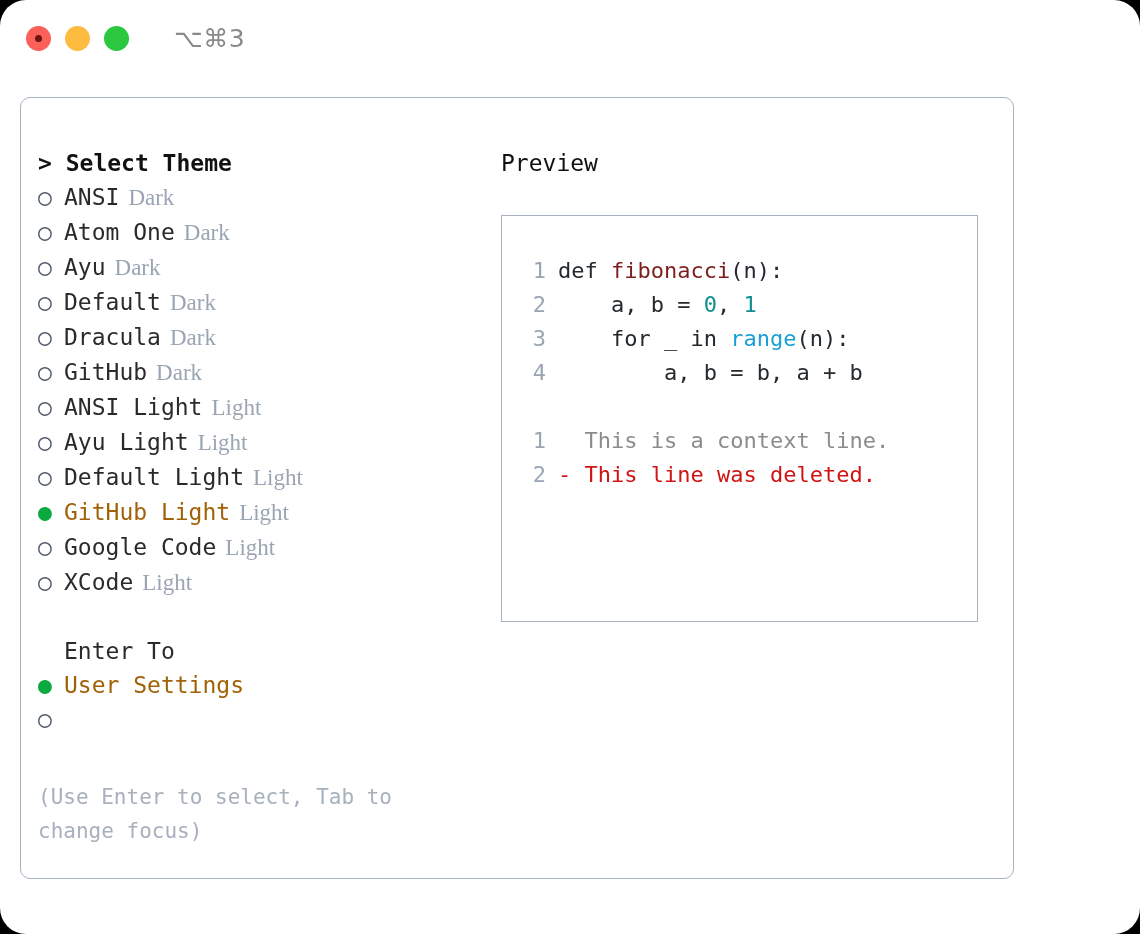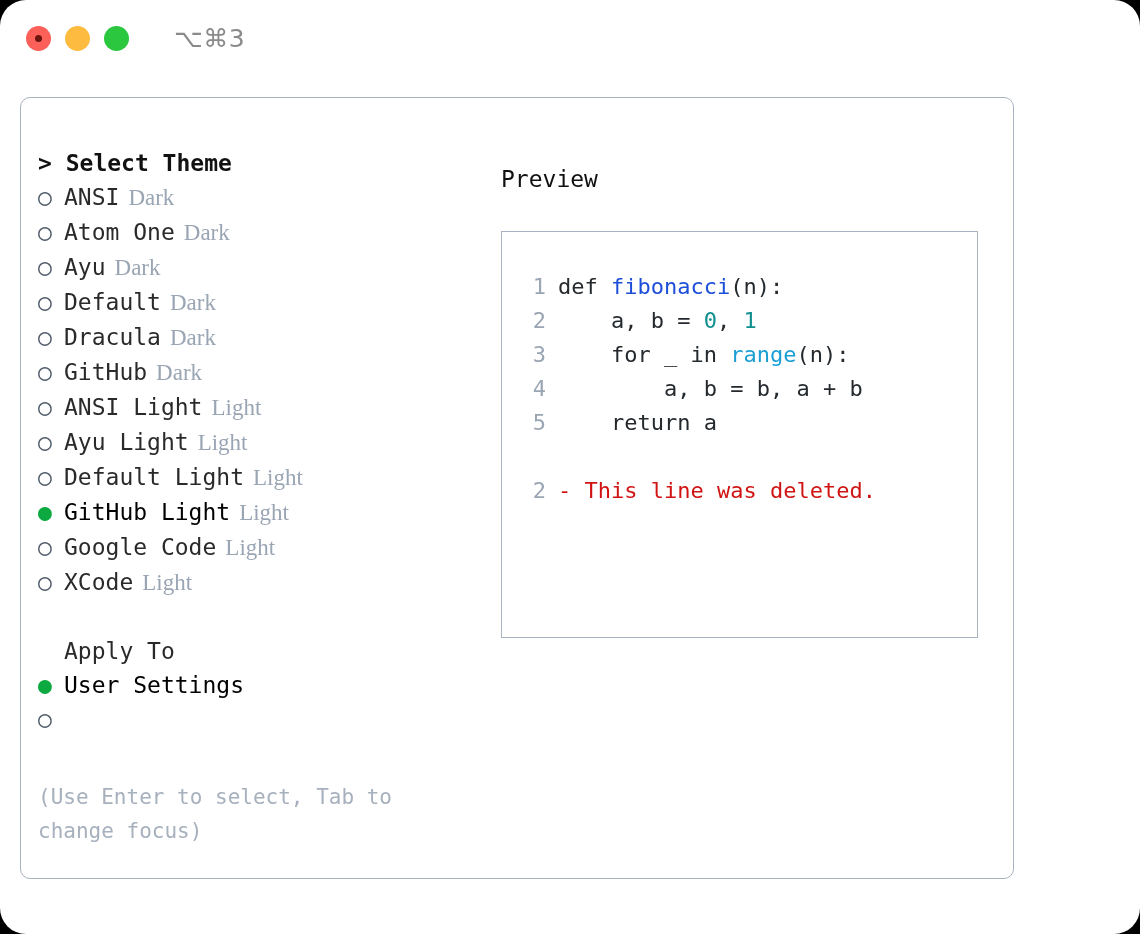--- a/index.html
+++ b/index.html
@@ -114,21 +114,21 @@
     align-items: baseline;
   }
   .marker {
     display: inline-block;
     width: 26px;
     flex: none;
   }
   .marker-off { color: #55606e; }
   .marker-on  { color: #0ba93f; }
   .opt-label { color: #2a2a2a; }
-  .opt-label.selected { color: #000000; }
+  .opt-label.selected { color: #a16207; }
   .opt-variant {
     color: #9aa5b4;
     margin-left: 9px;
     font-family: Liberation Serif, serif;
   }
 
   .section-gap { height: 34px; }
 
   .section-title {
     font-size: 23px;
@@ -143,21 +143,21 @@
     font-size: 21px;
     line-height: 34px;
     color: #a7b0bd;
     width: 410px;
   }
 
   
   .right-col {
     position: absolute;
     left: 480px;
-    top: 64px;
+    top: 48px;
     width: 495px;
   }
   .preview-title {
     font-size: 23px;
     color: #111111;
     line-height: 34px;
     white-space: pre;
   }
   .preview-box {
     margin-top: 35px;
@@ -173,21 +173,21 @@
     white-space: pre;
     color: #24292e;
   }
   .ln {
     display: inline-block;
     width: 26px;
     text-align: right;
     color: #9aa5b4;
     margin-right: 12px;
   }
-  .tok-fn   { color: #1d4ed8; }
+  .tok-fn   { color: #7f1d1d; }
   .tok-num  { color: #0f8f8f; }
   .tok-call { color: #1a9fd4; }
   .tok-plain{ color: #24292e; }
   .diff-context { color: #8c8c8c; }
   .diff-del     { color: #d01414; }
   .diff-add     { color: #0ac419; }
   .blank-line { height: 34px; }
 </style>
 </head>
 <body>
@@ -219,41 +219,41 @@
             <div class="opt-row"><span class="marker marker-off">○</span><span class="opt-label">GitHub</span><span class="opt-variant">Dark</span></div>
             <div class="opt-row"><span class="marker marker-off">○</span><span class="opt-label">ANSI Light</span><span class="opt-variant">Light</span></div>
             <div class="opt-row"><span class="marker marker-off">○</span><span class="opt-label">Ayu Light</span><span class="opt-variant">Light</span></div>
             <div class="opt-row"><span class="marker marker-off">○</span><span class="opt-label">Default Light</span><span class="opt-variant">Light</span></div>
             <div class="opt-row"><span class="marker marker-on">●</span><span class="opt-label selected">GitHub Light</span><span class="opt-variant">Light</span></div>
             <div class="opt-row"><span class="marker marker-off">○</span><span class="opt-label">Google Code</span><span class="opt-variant">Light</span></div>
             <div class="opt-row"><span class="marker marker-off">○</span><span class="opt-label">XCode</span><span class="opt-variant">Light</span></div>
           </div>
 
         <div class="section-gap"></div>
-        <div class="section-title">Apply To</div>
+        <div class="section-title">Enter To</div>
         <div id="apply-list">
             <div class="opt-row"><span class="marker marker-on">●</span><span class="opt-label selected">User Settings</span></div>
             <div class="opt-row"><span class="marker marker-off">○</span></div>
           </div>
 
         <div class="hint">(Use Enter to select, Tab to change focus)</div>
       </div>
 
       <div class="right-col">
         <div class="preview-title">Preview</div>
         <div class="preview-box">
           <div id="code-block">
               <div class="code-line"><span class="ln">1</span><span class="tok-plain">def </span><span class="tok-fn">fibonacci</span><span class="tok-plain">(n):</span></div>
               <div class="code-line"><span class="ln">2</span><span class="tok-plain">    a, b = </span><span class="tok-num">0</span><span class="tok-plain">, </span><span class="tok-num">1</span></div>
               <div class="code-line"><span class="ln">3</span><span class="tok-plain">    for _ in </span><span class="tok-call">range</span><span class="tok-plain">(n):</span></div>
               <div class="code-line"><span class="ln">4</span><span class="tok-plain">        a, b = b, a + b</span></div>
-              <div class="code-line"><span class="ln">5</span><span class="tok-plain">    return a</span></div>
             </div>
           <div class="blank-line"></div>
           <div id="diff-block">
+              <div class="code-line"><span class="ln">1</span><span class="diff-context">  </span><span class="diff-context">This is a context line.</span></div>
               <div class="code-line"><span class="ln">2</span><span class="diff-del">- </span><span class="diff-del">This line was deleted.</span></div>
             </div>
         </div>
       </div>
 
     </div>
   </div>
 </div>
 
 </body></html>

